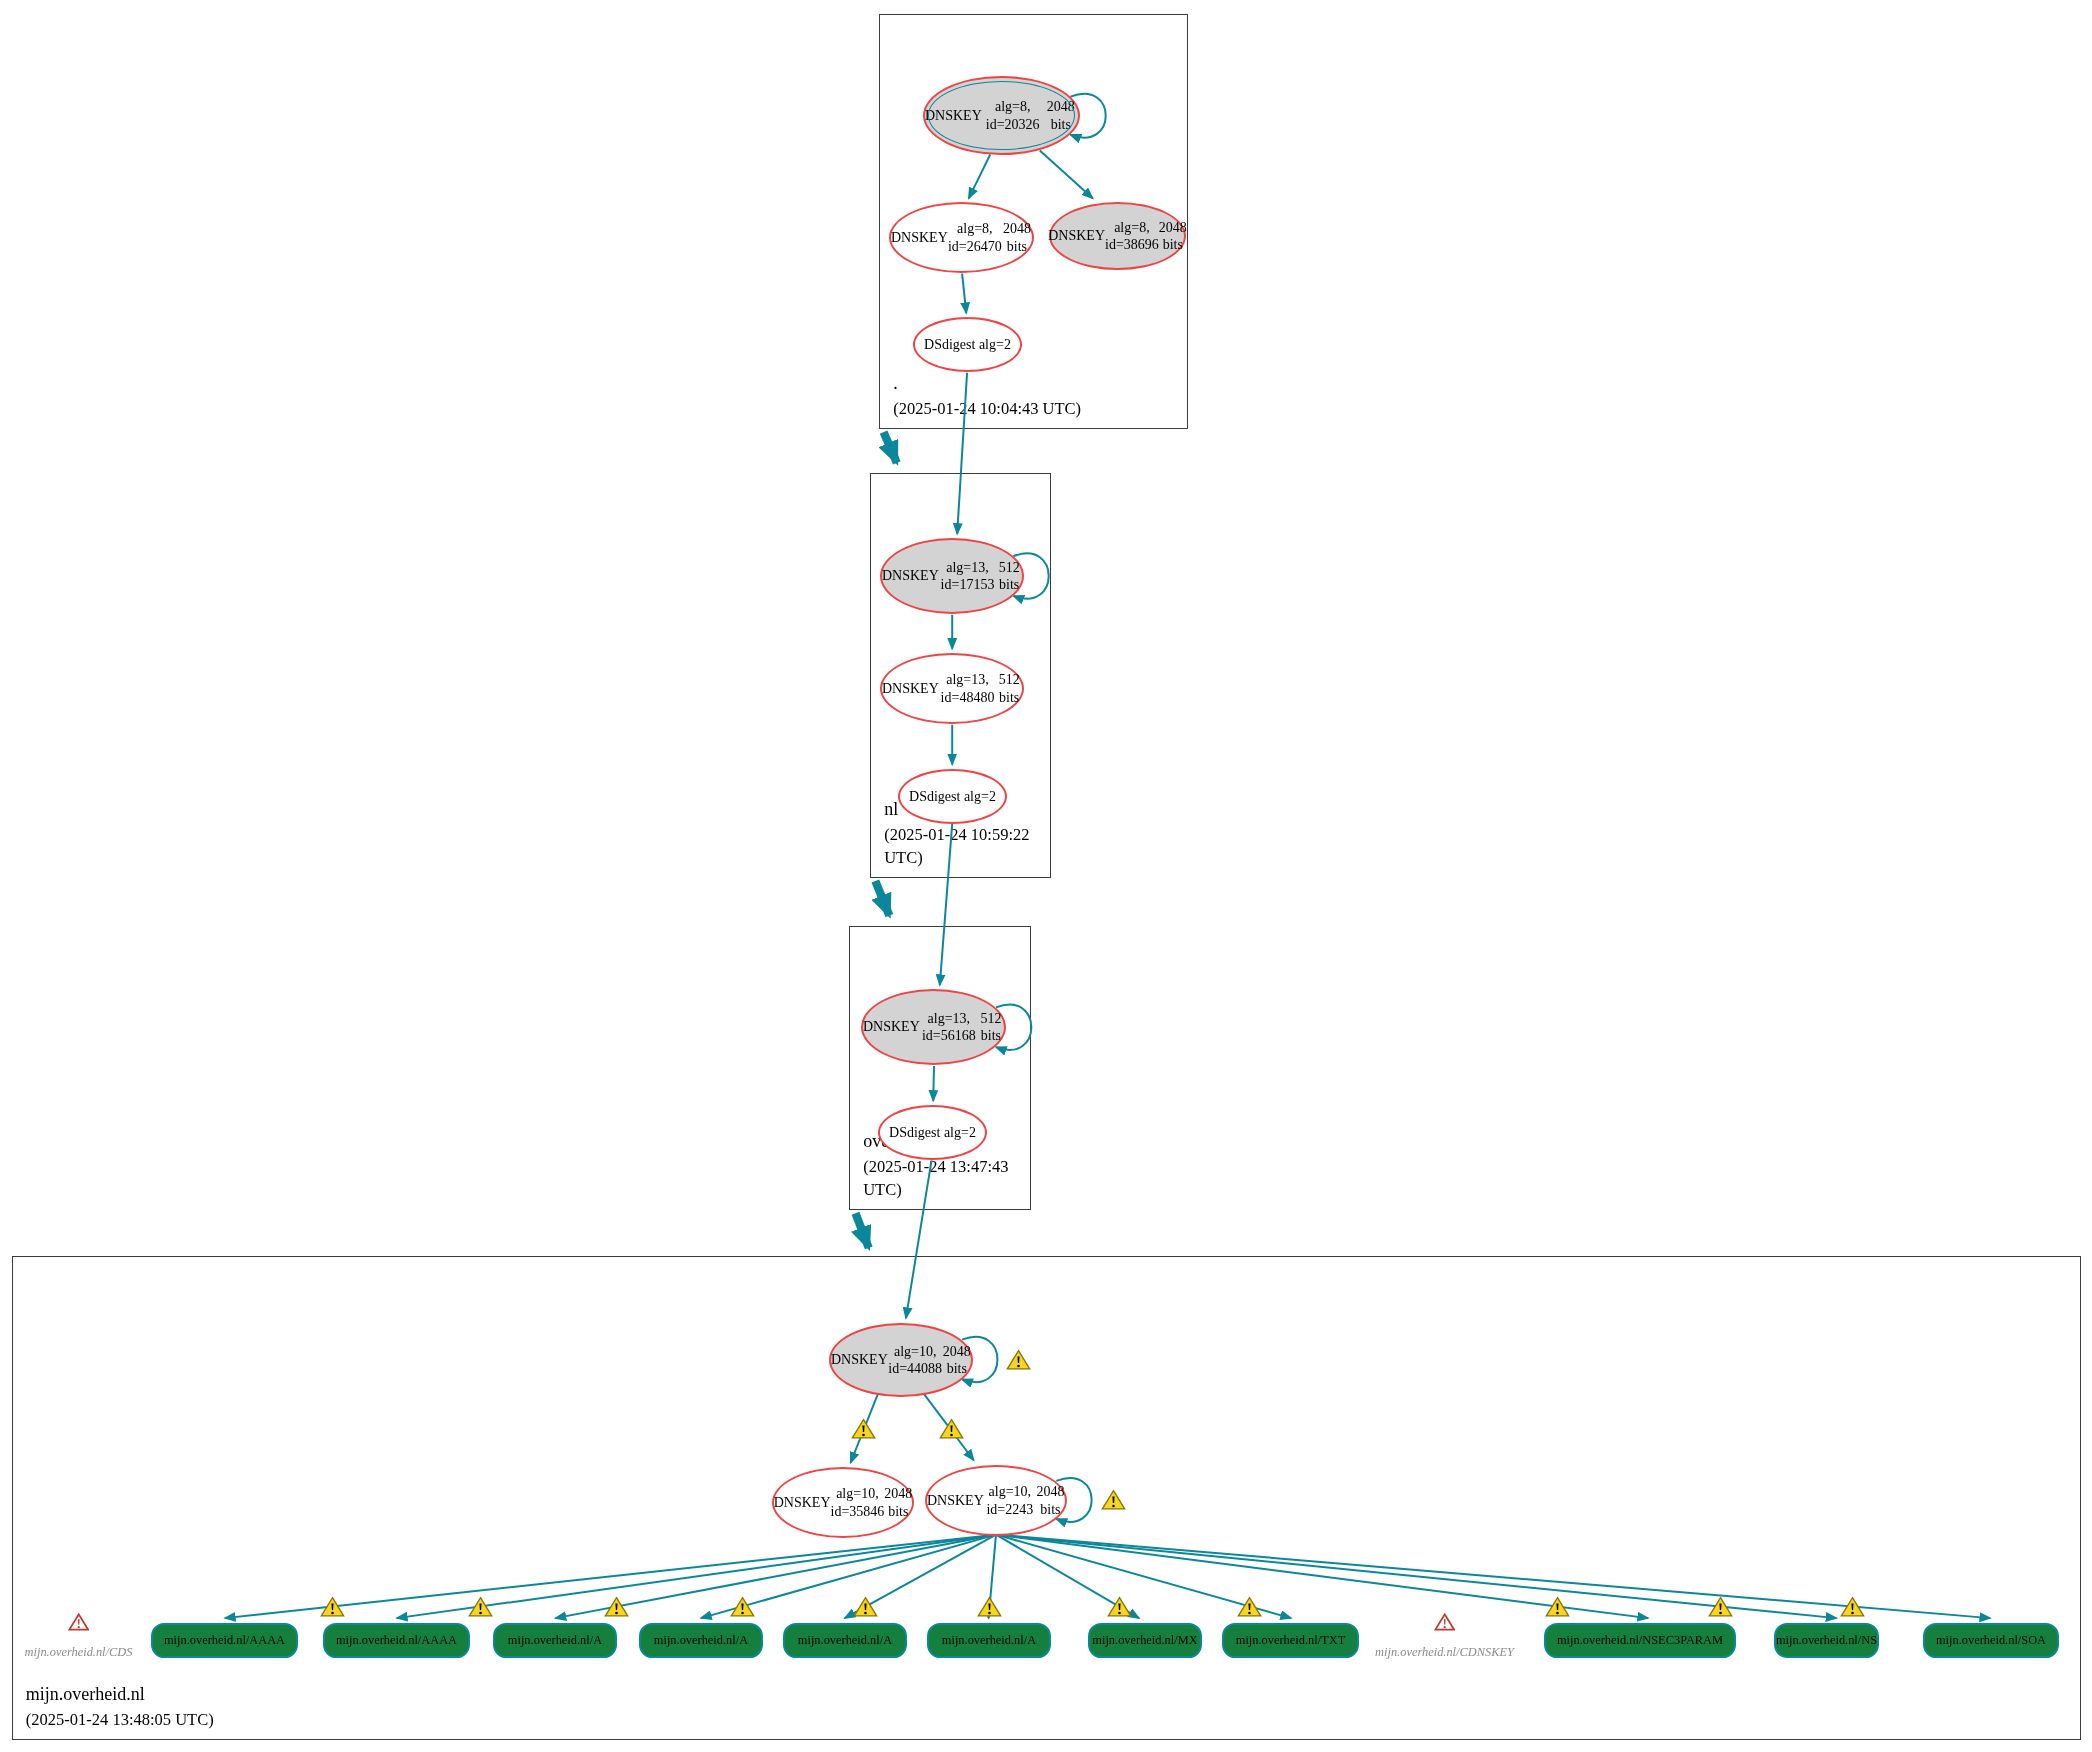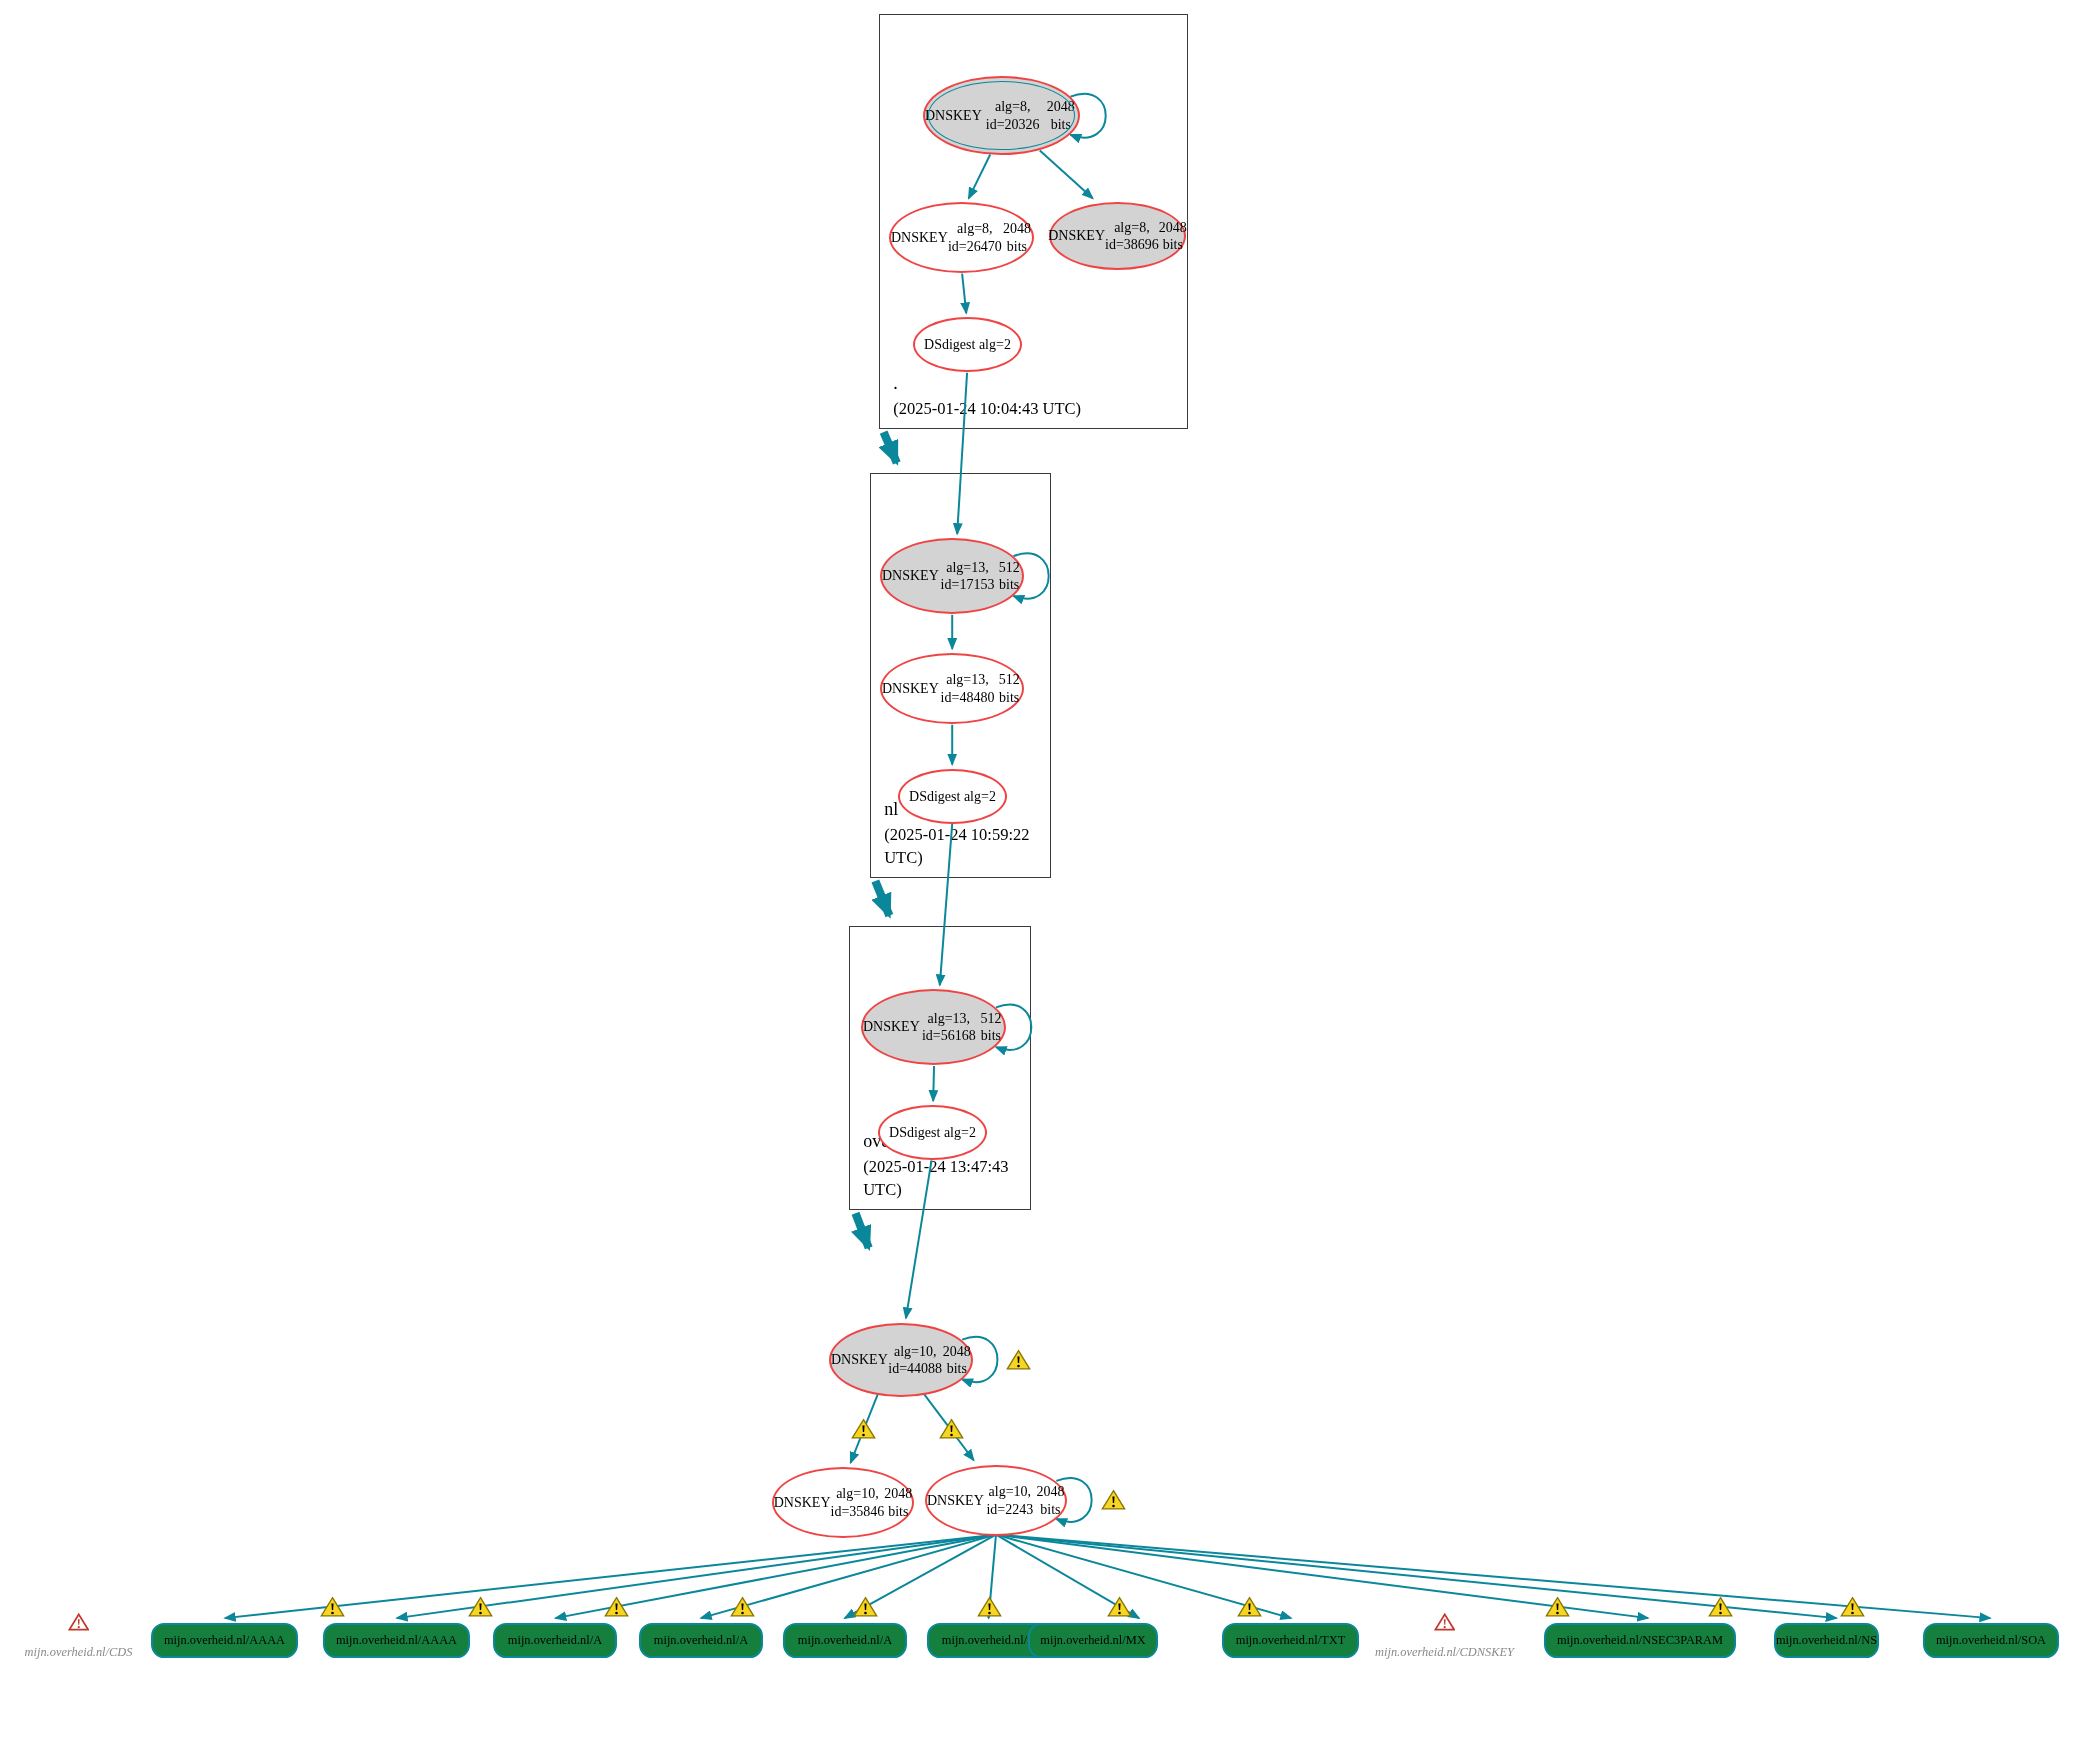--- a/index.html
+++ b/index.html
@@ -103,20 +103,26 @@
     </div>
   </div>
 
   <div class="zone" style="left:849px;top:926px;width:182px;height:284px">
     <div class="zlabel">
       <div class="zname">overheid.nl</div>
       <div class="ztime">(2025-01-24 13:47:43 UTC)</div>
     </div>
   </div>
 
+  <div class="zone" style="left:11.6px;top:1256px;width:2069px;height:484px">
+    <div class="zlabel">
+      <div class="zname">mijn.overheid.nl</div>
+      <div class="ztime">(2025-01-24 13:48:05 UTC)</div>
+    </div>
+  </div>
 
   <div class="node ellipse sep double" style="left:923px;top:76px;width:157px;height:79px">
     <div class="nt">DNSKEY</div>
     <div class="nd">alg=8, id=20326</div>
     <div class="nd">2048 bits</div>
   </div>
   <div class="node ellipse" style="left:889px;top:202px;width:145px;height:71px">
     <div class="nt">DNSKEY</div>
     <div class="nd">alg=8, id=26470</div>
     <div class="nd">2048 bits</div>
@@ -183,21 +189,21 @@
     </div>
   <div class="rr" style="left:639px;top:1623px;width:124px">
       <span>mijn.overheid.nl/A</span>
     </div>
   <div class="rr" style="left:783px;top:1623px;width:124px">
       <span>mijn.overheid.nl/A</span>
     </div>
   <div class="rr" style="left:927px;top:1623px;width:124px">
       <span>mijn.overheid.nl/A</span>
     </div>
-  <div class="rr" style="left:1028px;top:1623px;width:130px">
+  <div class="rr" style="left:1088px;top:1623px;width:114px">
       <span>mijn.overheid.nl/MX</span>
     </div>
   <div class="rr" style="left:1222px;top:1623px;width:137px">
       <span>mijn.overheid.nl/TXT</span>
     </div>
   <div class="rr" style="left:1544px;top:1623px;width:192px">
       <span>mijn.overheid.nl/NSEC3PARAM</span>
     </div>
   <div class="rr" style="left:1774px;top:1623px;width:105px">
       <span>mijn.overheid.nl/NS</span>

